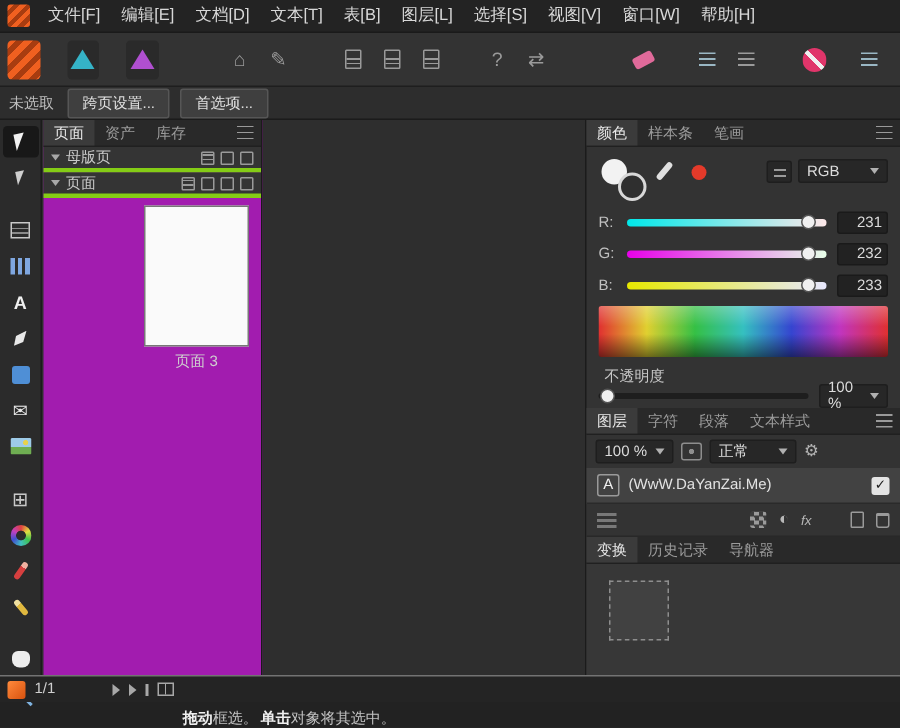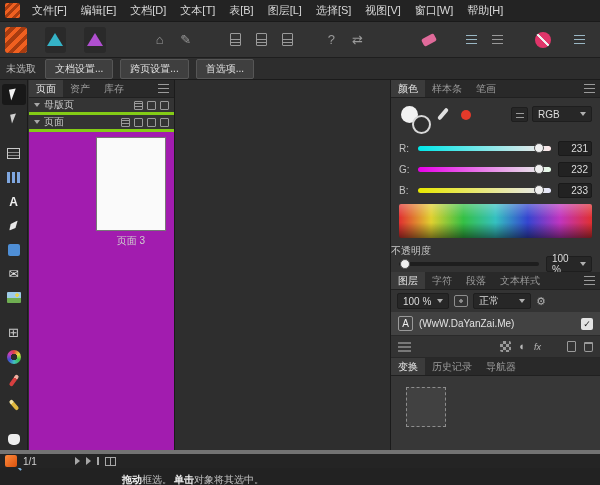--- a/index.html
+++ b/index.html
@@ -97,21 +97,21 @@
   .ch-track { flex:1; height:5px; border-radius:3px; position:relative; }
   .grad-r { background:linear-gradient(to right,rgb(0,232,233),rgb(255,232,233)); }
   .grad-g { background:linear-gradient(to right,rgb(231,0,233),rgb(231,255,233)); }
   .grad-b { background:linear-gradient(to right,rgb(231,232,0),rgb(231,232,255)); }
   .knob { position:absolute; top:-3px; width:10px; height:10px; border-radius:50%; background:#f0f0f0; border:1px solid #555; }
   .knob.hi { right:5%; }
   .ch-val { width:34px; height:15px; background:#222; border:1px solid #1a1a1a; border-radius:2px; font-size:10px; color:#dcdcdc; text-align:right; padding:1px 3px 0 0; }
   .rainbow { position:absolute; left:8px; right:8px; top:106px; height:34px; border-radius:2px;
     background:linear-gradient(to bottom,rgba(255,255,255,.28) 0,rgba(255,255,255,0) 40%,rgba(0,0,0,0) 55%,rgba(0,0,0,.5) 100%),
                linear-gradient(to right,#e03030,#e0d030,#35c045,#35c0c0,#3545d0,#c035c0,#e03030); }
-  .op-label { position:absolute; left:0; top:146px; font-size:10px; color:#c8c8c8;text-align:right; }
+  .op-label { position:absolute; left:12px; top:146px; font-size:10px; color:#c8c8c8;text-align:right; }
   .op-row { position:absolute; left:8px; right:8px; top:158px; display:flex; align-items:center; gap:7px; }
   .op-track { flex:1; height:4px; border-radius:2px; background:#1e1e1e; position:relative; }
   .knob.lo { left:1%; }
   .op-val { width:46px; }
 
   .layers-tabs { position:absolute; left:0; top:192px; right:0; }
   .layers-controls { position:absolute; left:0; top:210px; right:0; height:22px; display:flex; align-items:center; gap:5px; padding:0 6px; background:#333; }
   .lc-dd1 { width:52px; } .lc-dd2 { width:58px; }
   .editall { width:14px; height:12px; border:1px solid #8e8e8e; border-radius:2px; background:radial-gradient(circle,#8e8e8e 0 1.5px,transparent 2px); }
   .gear { color:#b2b2b2; font-size:11px; line-height:1; }
@@ -124,21 +124,21 @@
   .checker { width:11px; height:11px; border-radius:2px; background:repeating-conic-gradient(#9a9a9a 0 25%,#3c3c3c 0 50%); background-size:6px 6px; }
   .halfc { color:#b8b8b8; font-size:11px; line-height:1; }
   .fx { font-size:9px; font-style:italic; color:#b8b8b8; }
   .pagemini { width:9px; height:11px; border:1px solid #9a9a9a; border-radius:1px; }
   .trash { width:9px; height:10px; border:1px solid #9a9a9a; border-top:2px solid #9a9a9a; border-radius:1px 1px 2px 2px; }
   .bottom-tabs { position:absolute; left:0; top:278px; right:0; }
   .bottom-body { position:absolute; left:0; top:296px; right:0; bottom:0; background:#373737; }
   .dashedbox { position:absolute; left:15px; top:11px; width:40px; height:40px; background:#414141; border:1px dashed #8e8e8e; }
 
   
-  .statusbar { position:absolute; left:0; right:0; bottom:0; height:18px; background:#242424; border-top:4px solid #737373; display:flex; align-items:center; gap:6px; padding:0 5px; font-size:10px; color:#cfcfcf; }
+  .statusbar { position:absolute; left:0; right:0; bottom:0; height:18px; background:#242424; border-top:1px solid #737373; display:flex; align-items:center; gap:6px; padding:0 5px; font-size:10px; color:#cfcfcf; }
   .orange-ic { width:12px; height:12px; border-radius:2px; background:linear-gradient(135deg,#ff8a3c,#d8520e); }
   .navtri { width:0; height:0; border-left:5px solid #a8a8a8; border-top:4px solid transparent; border-bottom:4px solid transparent; }
   .navbar1 { width:2px; height:8px; background:#a8a8a8; }
   .gridic { width:11px; height:9px; border:1px solid #a8a8a8; background:linear-gradient(90deg,transparent 0 4px,#a8a8a8 4px 5px,transparent 5px); }
   .hint b { color:#efefef; }
   .hint { color:#c2c2c2;margin-top:38px; }
   .hint span { margin-right:2px; }
 </style>
 </head>
 <body>
@@ -192,21 +192,20 @@
     <div class="tbicon" style="margin-left:20px">
         <span class="redcircle"></span>
       </div>
     <div class="tbicon" style="margin-left:10px">
         <span class="hamb"></span>
       </div>
   </div>
 
   <div class="contextbar">
     <span class="ctx-status">未选取</span>
-    <button class="ctx-btn">文档设置...</button>
     <button class="ctx-btn">跨页设置...</button>
     <button class="ctx-btn">首选项...</button>
   </div>
 
   <div class="toolstrip">
     <div class="tool selected">
         <span class="cursor-w"></span>
       </div>
     <div class="tool">
         <span class="cursor-g"></span>

